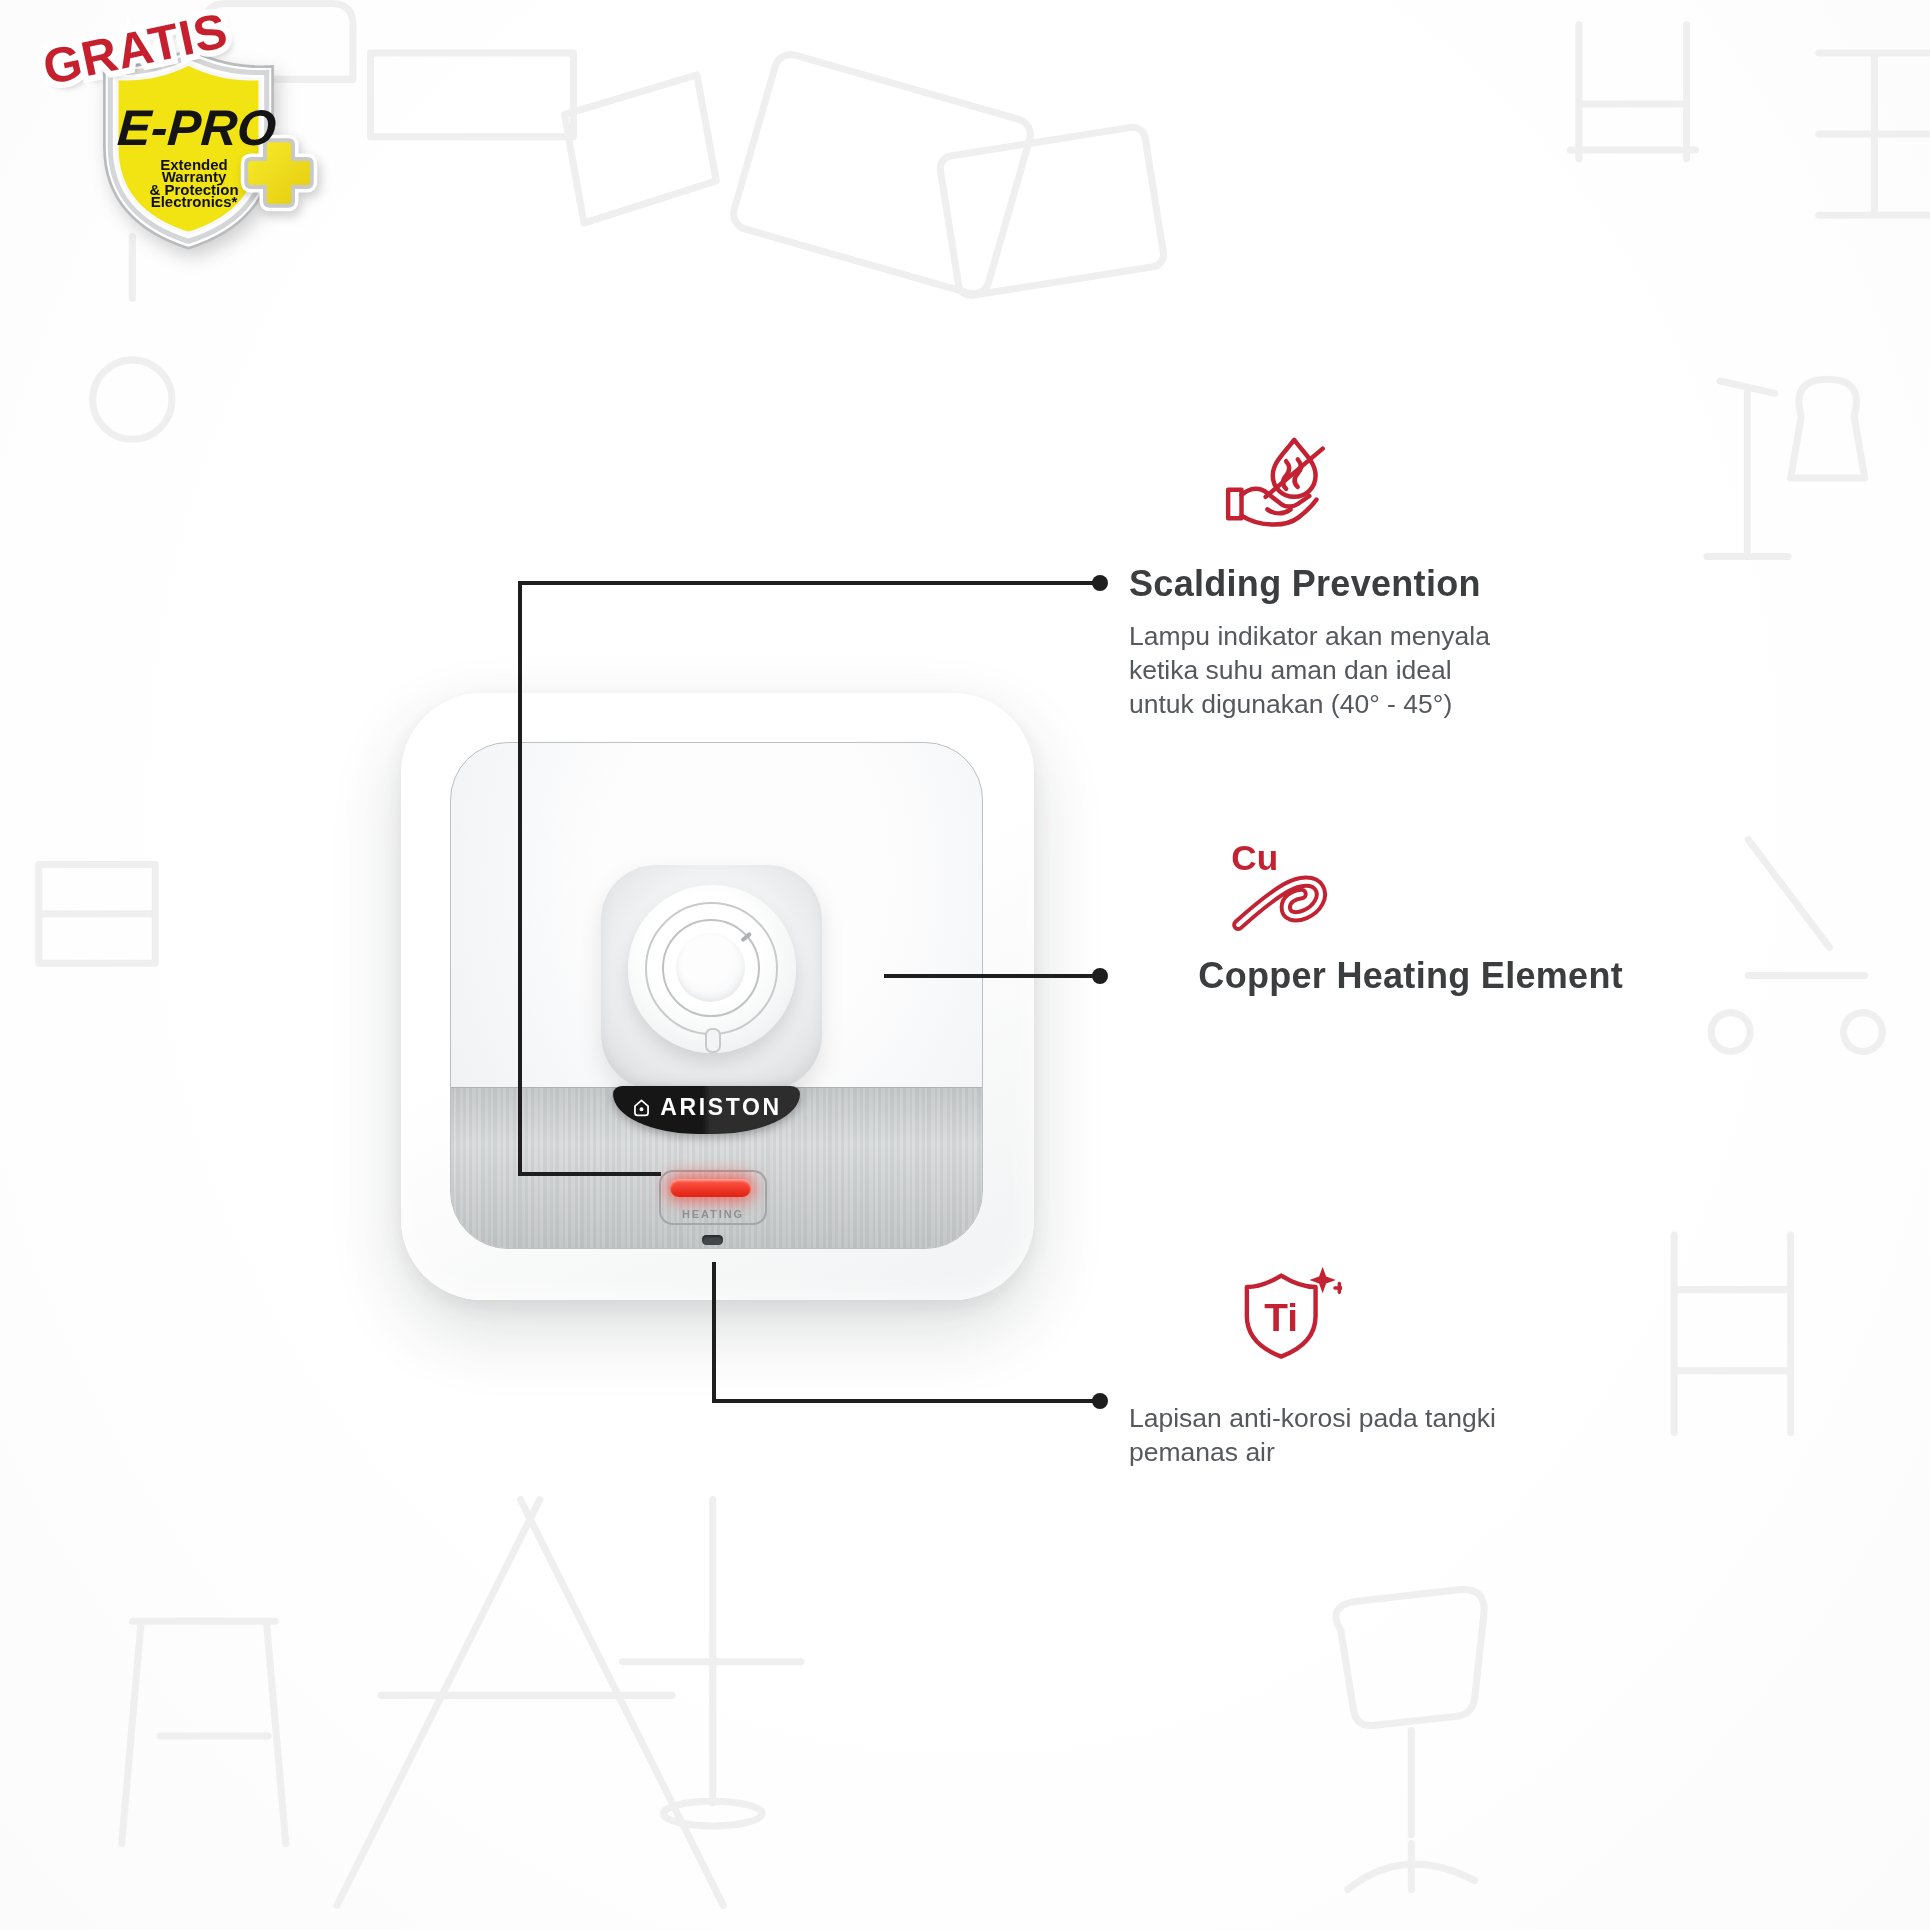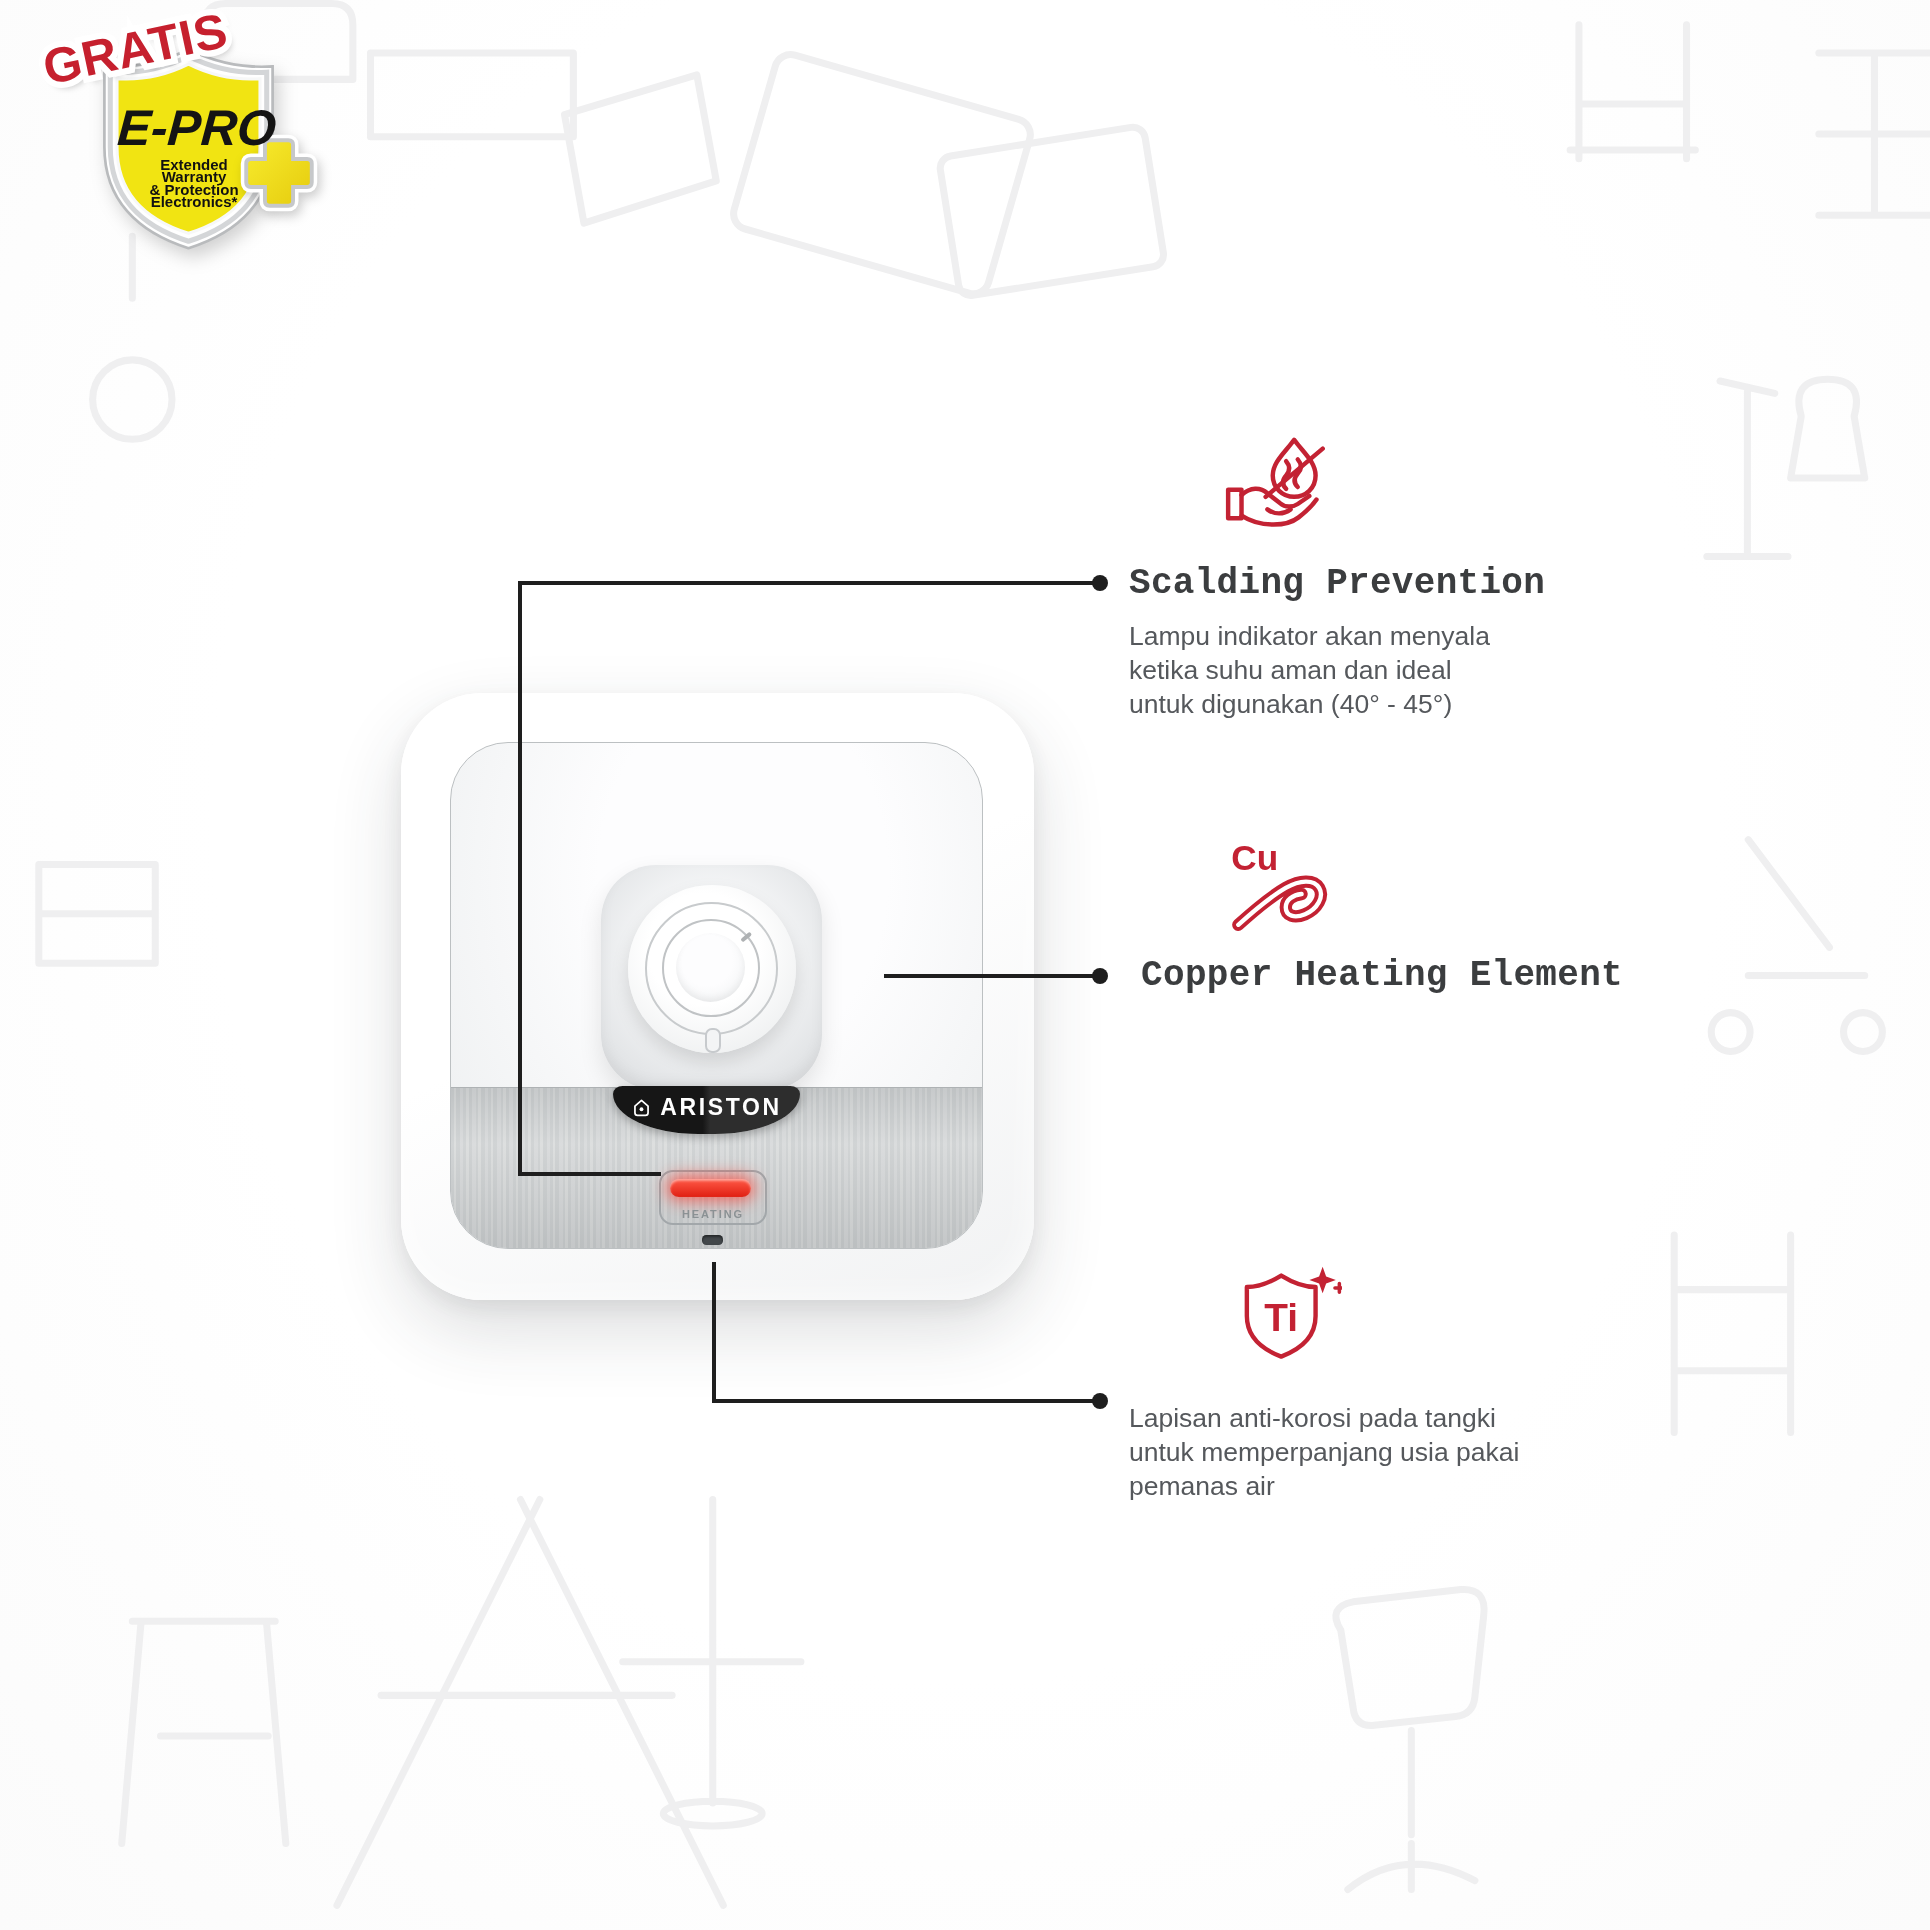--- a/index.html
+++ b/index.html
@@ -67,21 +67,21 @@
   .slot{position:absolute;left:301px;top:542px;width:21px;height:9.7px;border-radius:4.4px;background:#43484b;
     box-shadow:inset 0 1.8px 2.6px rgba(0,0,0,.5);}
 
   
   .cl{position:absolute;background:#1e1e1e;z-index:5;}
   .dot{position:absolute;width:16px;height:16px;border-radius:50%;background:#1e1e1e;z-index:5;}
 
   
   .feature{position:absolute;width:494px;z-index:6;}
   .feature .f-icon{position:absolute;}
-  .f-title{font-size:36px;line-height:41px;font-weight:700;color:#3b3d3f;letter-spacing:0.3px;font-family:Liberation Mono, monospace;}
+  .f-title{font-size:36px;line-height:41px;font-weight:700;color:#3b3d3f;letter-spacing:0.3px;}
   .f-desc{font-size:26.5px;line-height:34px;color:#55585c;}
 </style>
 </head>
 <body>
 
 <div class="canvas">
 
   <svg class="bg-pattern" width="1930" height="1930" viewBox="0 0 2188 2188">
     <g stroke="#efeff0" stroke-width="8" fill="none" stroke-linecap="round" stroke-linejoin="round">
       <rect x="850" y="95" width="300" height="205" rx="18" transform="rotate(16 1000 197)"></rect>
@@ -208,19 +208,18 @@
 
   <div class="feature" style="left:1129px;top:1376px;">
     <svg class="f-icon" style="left:102px;top:-111px;" width="111" height="104" viewBox="0 0 126 118">
       <path d="M57,12 C70,20 84,25 96,25 L96,58 C96,80 81,95 57,104 C33,95 18,80 18,58 L18,25 C30,25 44,20 57,12 Z" fill="none" stroke="#c32233" stroke-width="5" stroke-linejoin="round"></path>
       <text x="57" y="75" text-anchor="middle" font-family="Liberation Sans, sans-serif" font-size="44" font-weight="bold" fill="#c32233">Ti</text>
       <path d="M104,2 l4,11 11,4 -11,4 -4,11 -4,-11 -11,-4 11,-4 z" fill="#c32233"></path>
       <path d="M118,26 h10 M123,21 v10" stroke="#c32233" stroke-width="4" stroke-linecap="round"></path>
     </svg>
     <div class="f-desc" style="margin-top:25px;">
       <div>Lapisan anti-korosi pada tangki</div>
-      <div>untuk memperpanjang usia pakai</div>
       <div>pemanas air</div>
     </div>
   </div>
 
 </div>
 
 
 </body></html>

